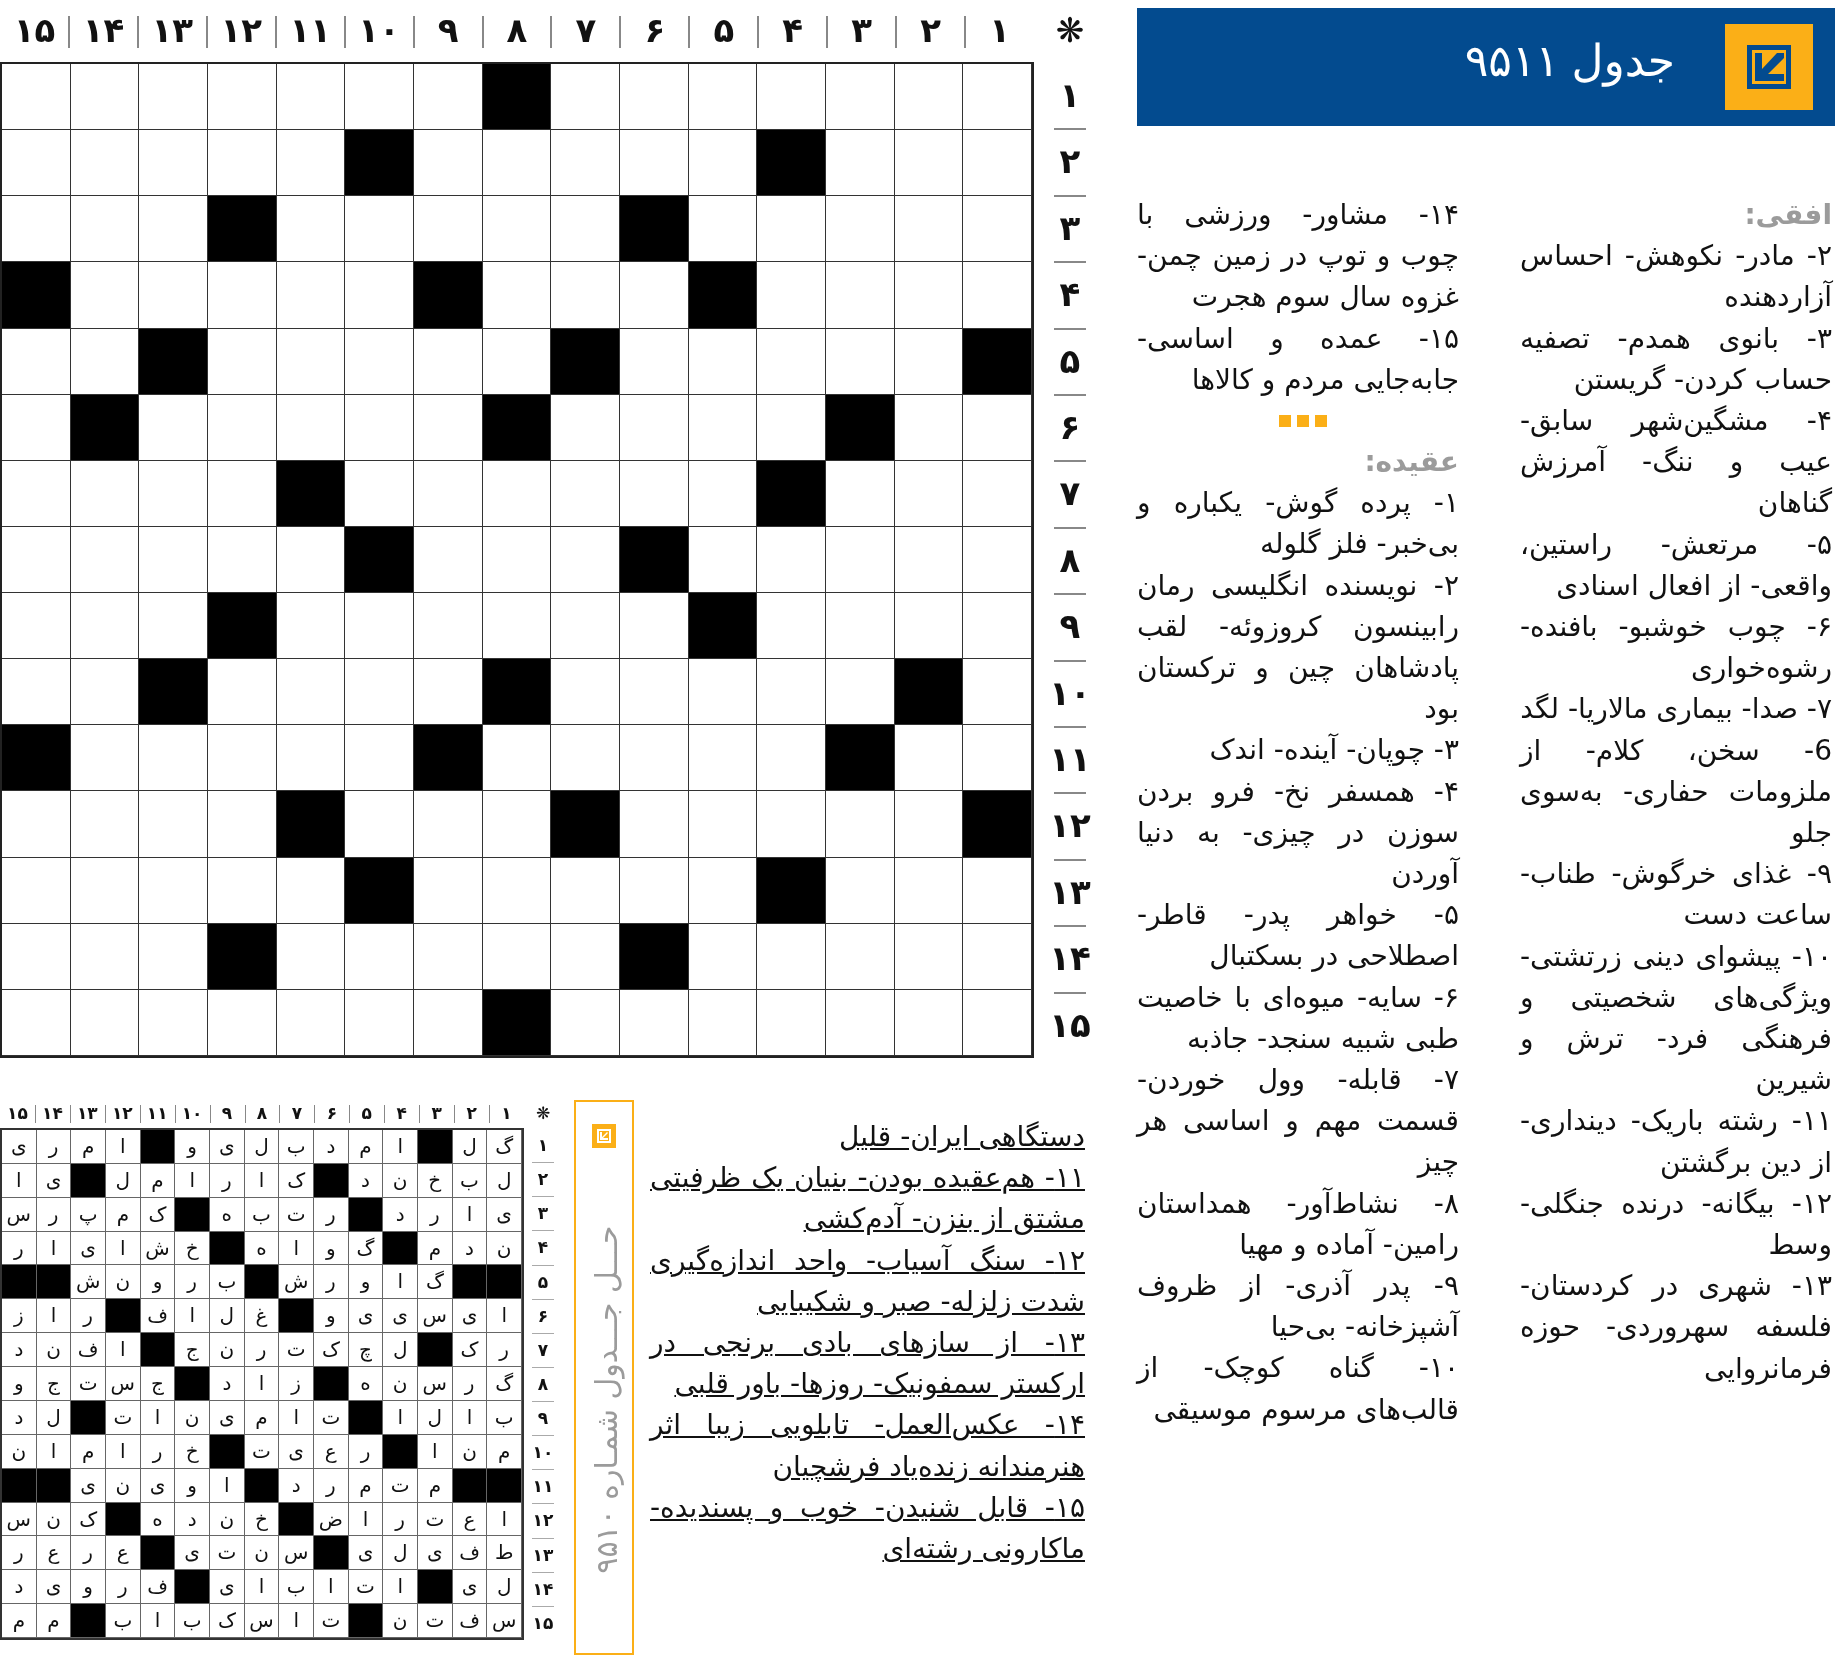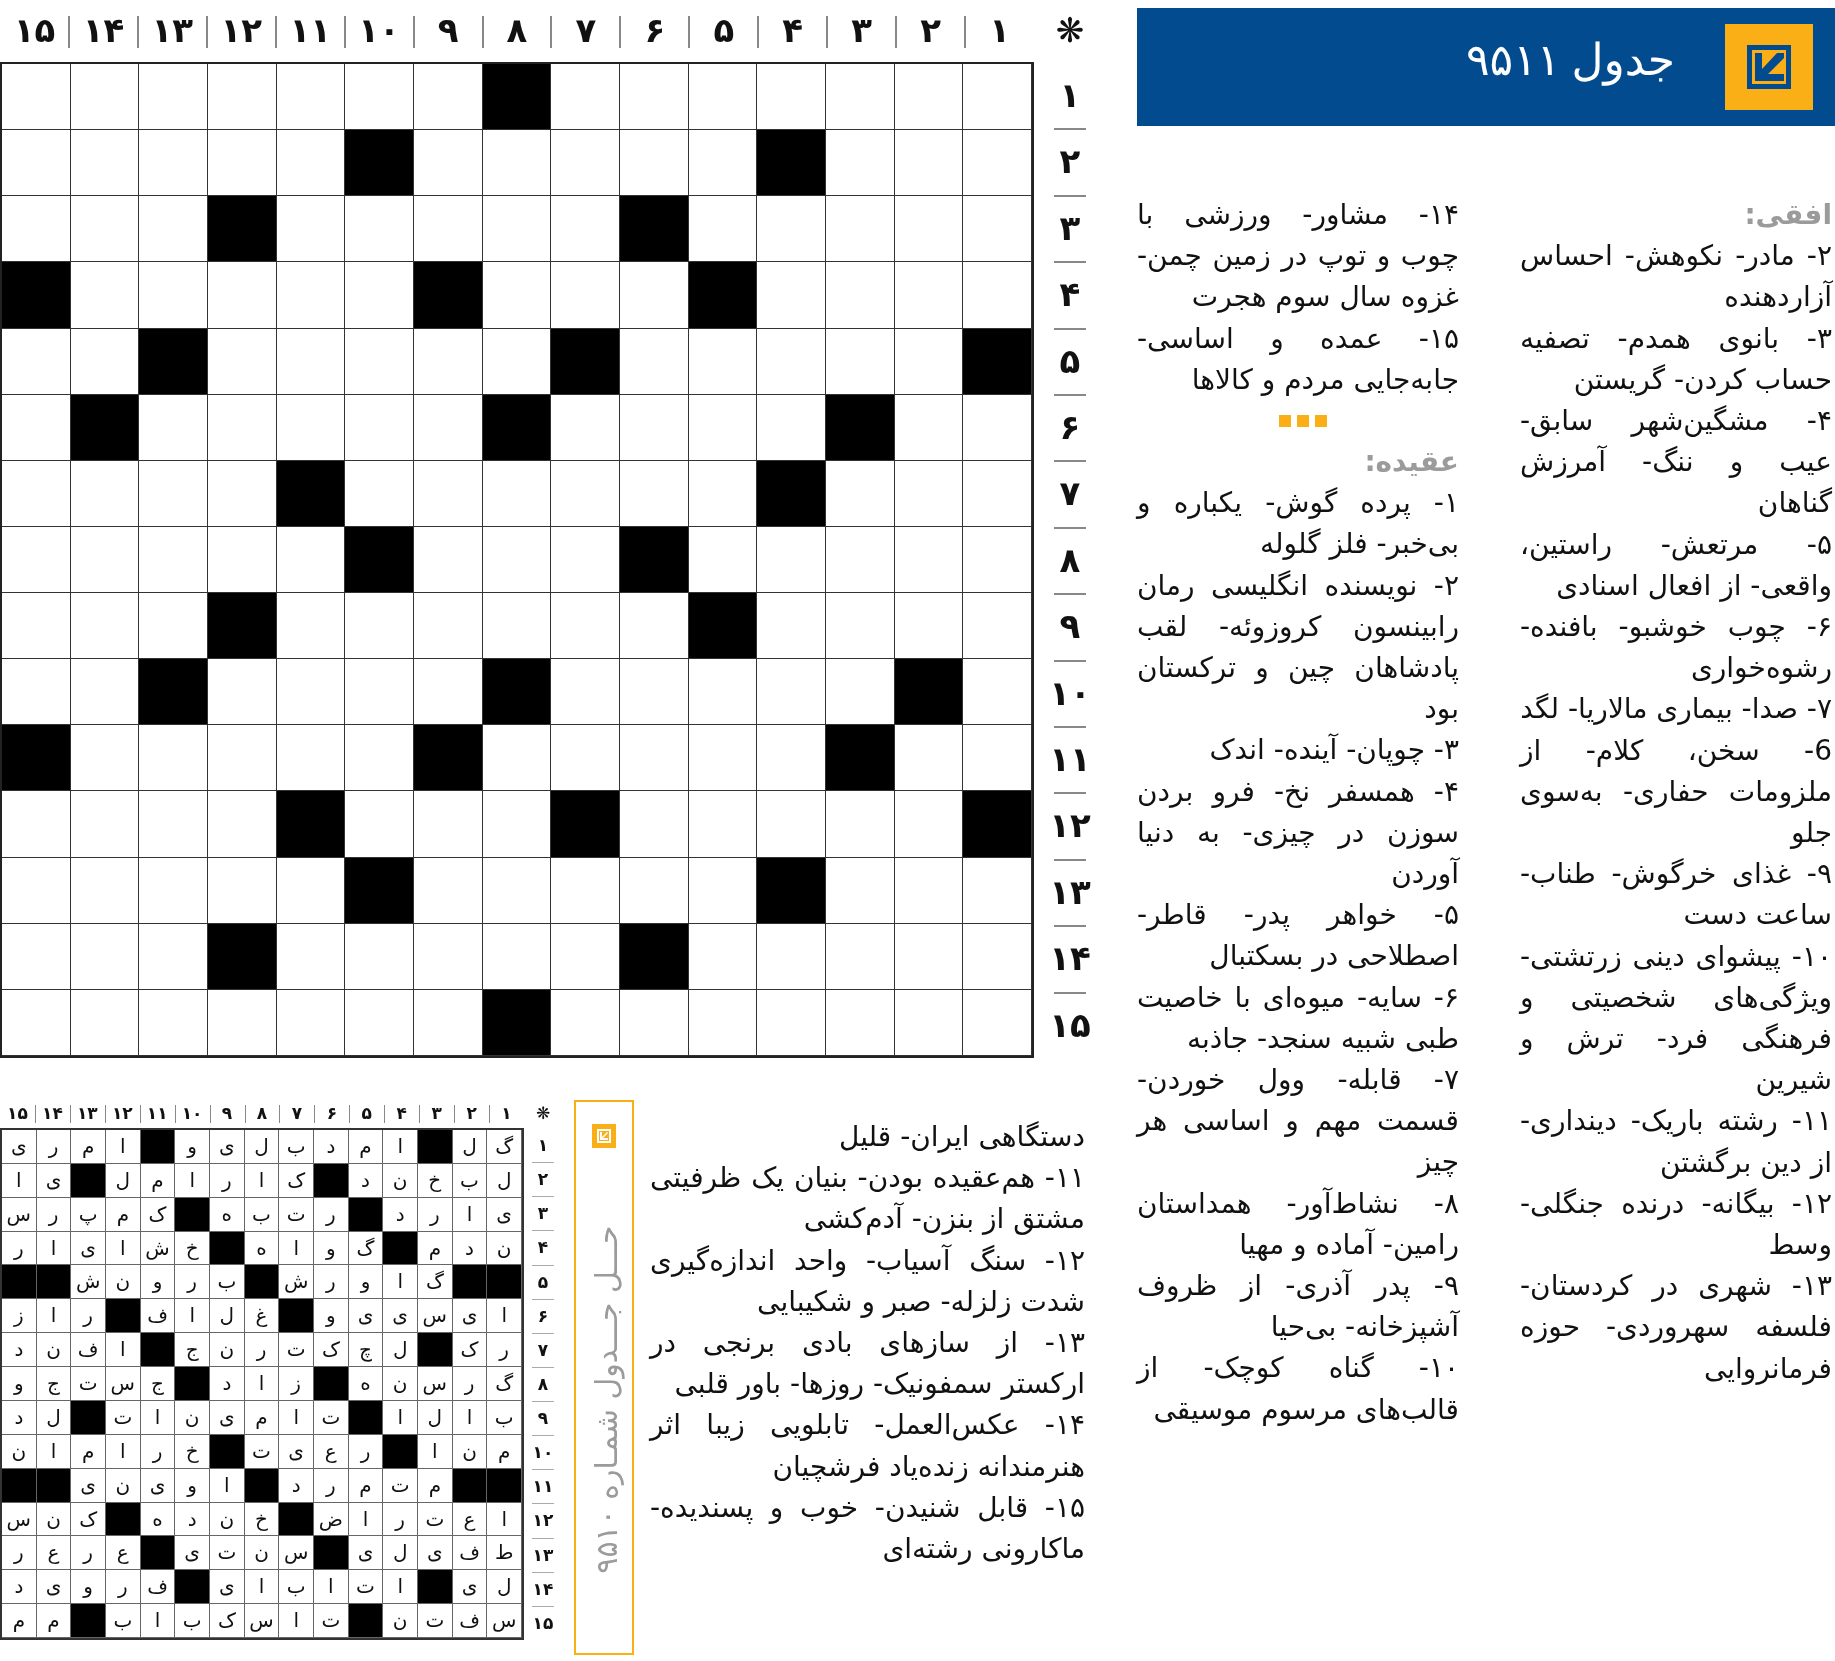--- a/index.html
+++ b/index.html
@@ -10,30 +10,30 @@
   .col-num{position:absolute;top:0;height:48px;line-height:48px;text-align:center;font-weight:bold;font-size:34px;font-family:"DejaVu Sans",sans-serif;}
   .col-sep{position:absolute;top:10px;width:2px;height:32px;background:#888;}
   #main-grid{left:0;top:62px;width:1034px;height:996px;border:2px solid #222;box-sizing:border-box;display:grid;grid-template-columns:repeat(15,1fr);grid-template-rows:repeat(15,1fr);}
   .cell{border-right:1.5px solid #333;border-bottom:1.5px solid #333;box-sizing:border-box;background:#fff;}
   .cell.black{background:#000;}
   #row-labels{left:1040px;top:62px;width:60px;height:996px;}
   .row-num{position:absolute;left:0;width:60px;text-align:center;font-weight:bold;font-size:34px;}
   .row-sep{position:absolute;left:14px;width:32px;height:2px;background:#888;}
   
   #banner{left:1137px;top:8px;width:698px;height:118px;background:#034b8f;}
-  #banner-title{position:absolute;right:160px;top:18px;color:#fff;font-size:44px;line-height:70px;direction:rtl;font-family:Liberation Serif, serif;}
+  #banner-title{position:absolute;right:160px;top:18px;color:#fff;font-size:44px;line-height:70px;direction:rtl;font-family:Liberation Sans, sans-serif;}
   #logo-box{position:absolute;right:22px;top:16px;width:88px;height:86px;background:#fbaf17;}
   #logo-inner{position:absolute;left:22px;top:21px;width:44px;height:44px;}
   
   .clue-col{direction:rtl;text-align:justify;font-size:28px;line-height:41.2px;margin-top:16px;}
   .clue-col p{margin:0;}
   .section-title{color:#9b9b9b;font-weight:bold;}
   #col-right{left:1520px;top:178px;width:312px;}
   #col-mid{left:1137px;top:178px;width:322px;}
-  #col-bottom{left:650px;top:1100px;width:435px;}
+  #col-bottom{left:650px;top:1100px;width:435px;text-decoration:underline;}
   .dots{display:flex;gap:6px;justify-content:flex-start;direction:ltr;height:41px;align-items:center;padding-left:142px;}
   .dot{width:12px;height:12px;background:#fbaf17;}
   
   #sol-header{left:0;top:1100px;width:560px;height:28px;}
   .sol-colnum{position:absolute;top:0;height:26px;line-height:26px;text-align:center;font-weight:bold;font-size:17px;}
   .sol-sep{position:absolute;top:5px;width:1px;height:18px;background:#888;}
   #sol-grid{left:0;top:1128px;width:524px;height:512px;border:2px solid #333;box-sizing:border-box;display:grid;grid-template-columns:repeat(15,1fr);grid-template-rows:repeat(15,1fr);}
   .scell{border-right:1px solid #666;border-bottom:1px solid #666;box-sizing:border-box;text-align:center;font-size:20px;line-height:32px;background:#fff;}
   .scell.black{background:#000;}
   #sol-row-labels{left:526px;top:1128px;width:34px;height:512px;}

